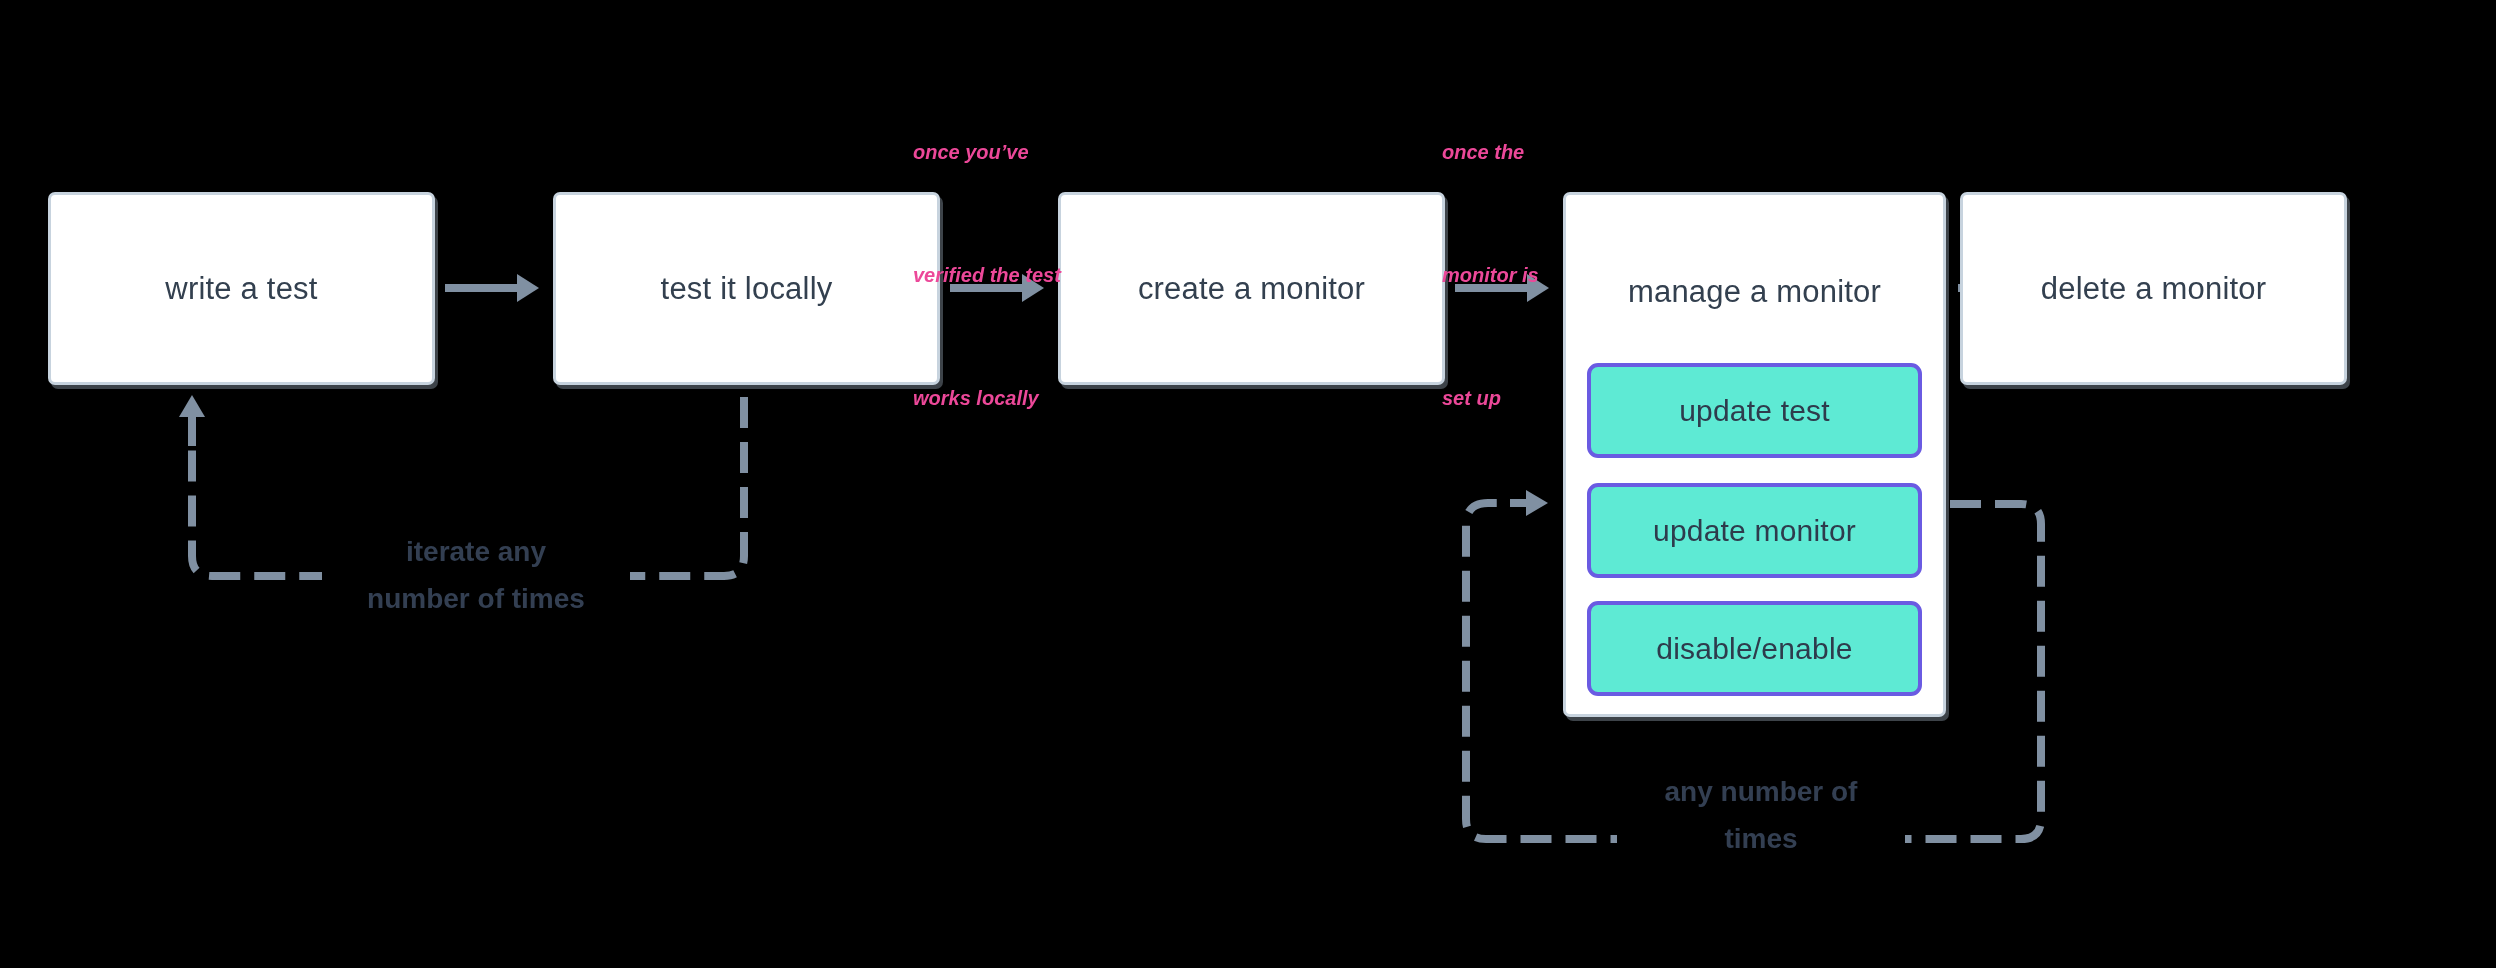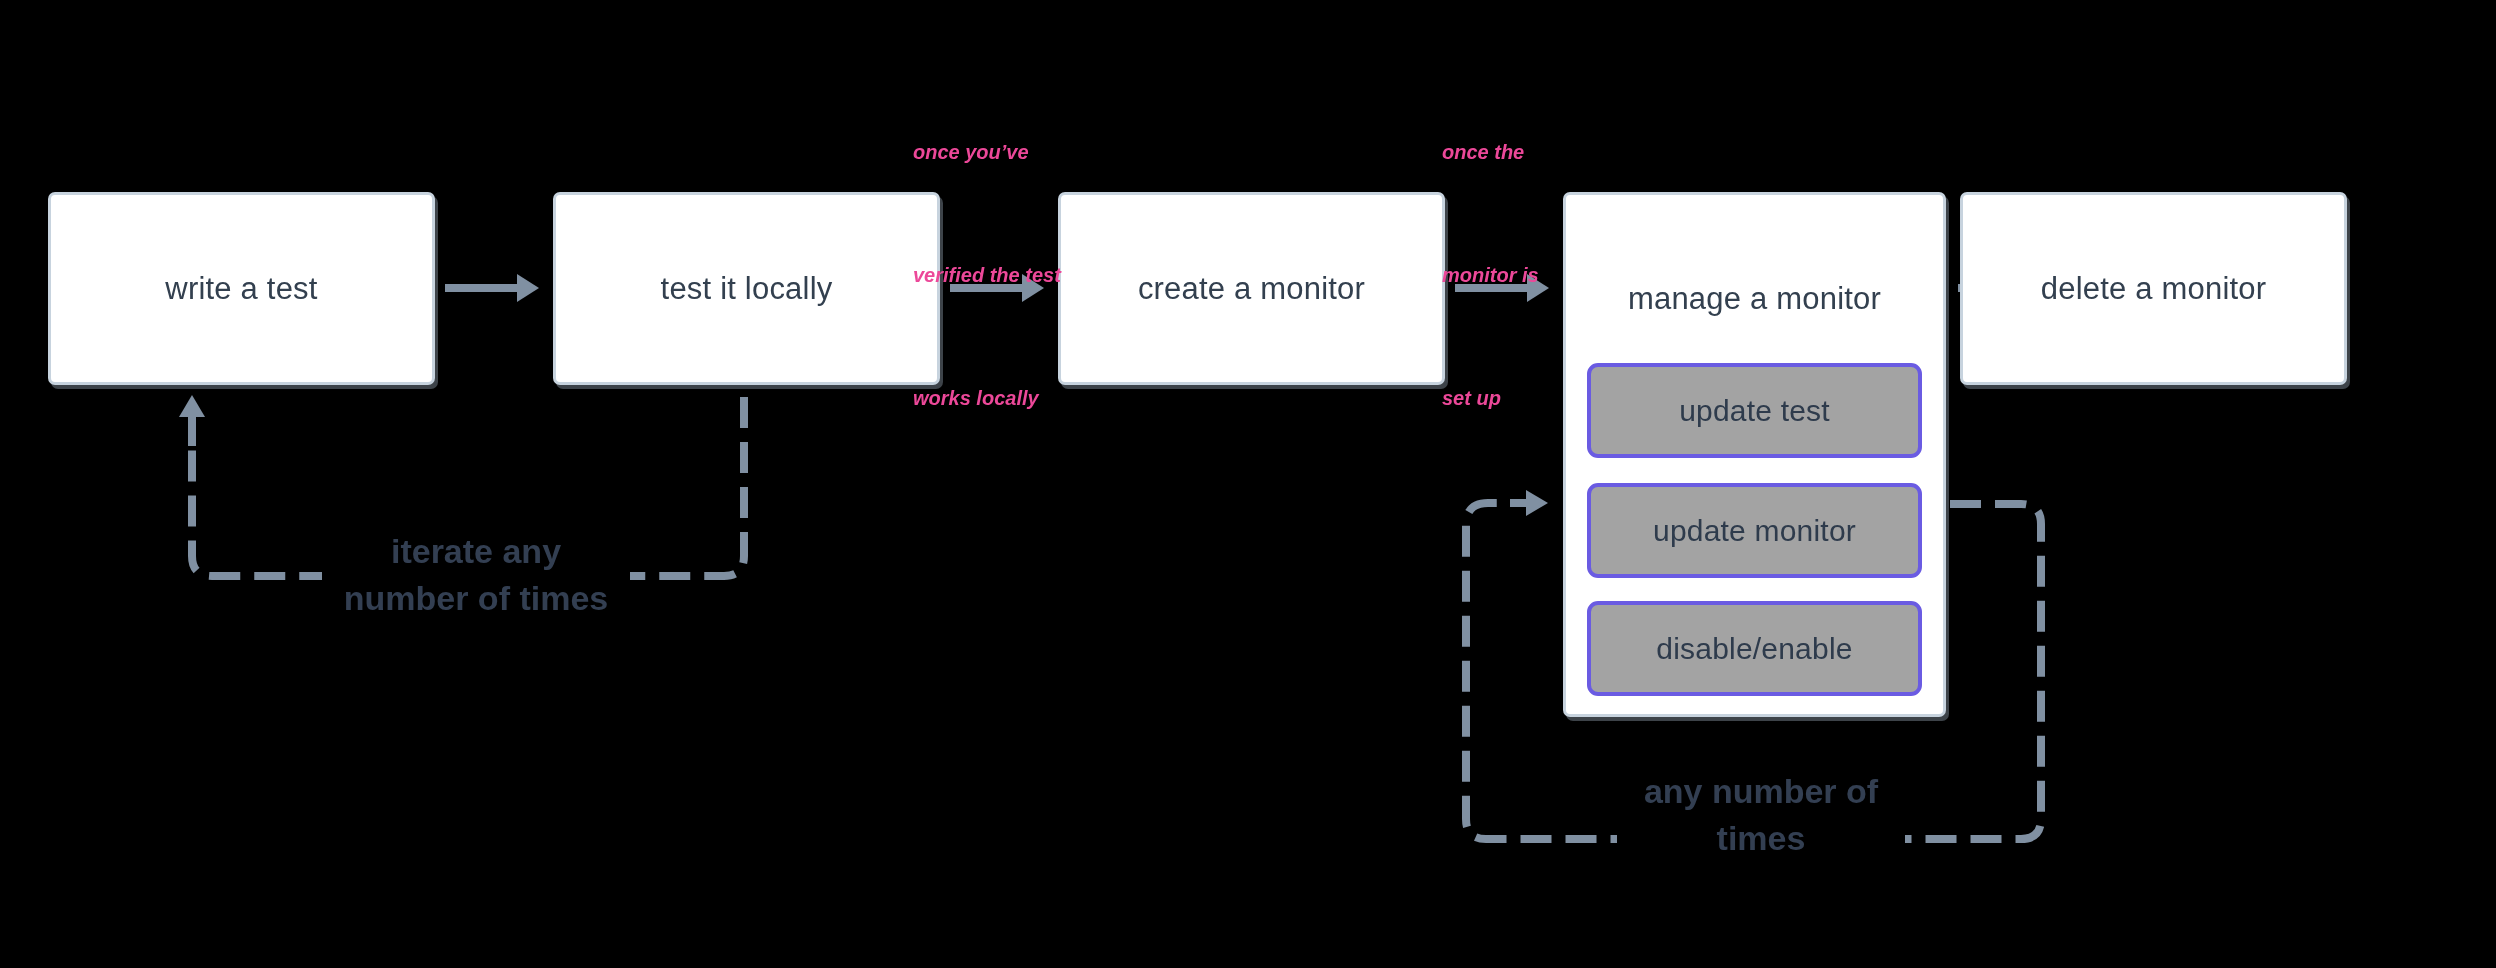--- a/index.html
+++ b/index.html
@@ -12,34 +12,34 @@
     position:absolute;box-sizing:border-box;background:#ffffff;
     border:3px solid #c7d3de;border-radius:7px;
     display:flex;align-items:center;justify-content:center;
     color:#33404f;font-size:31px;font-weight:500;letter-spacing:.2px;
     box-shadow:3px 4px 0 rgba(160,176,192,.38);z-index:2;
   }
   .node--row{top:192px;width:387px;height:193px;}
   .node--manage{left:1563px;top:192px;width:383px;height:525px;justify-content:flex-start;align-items:flex-start;}
   .manage-title{
     position:absolute;left:0;top:0;width:100%;height:193px;
-    display:flex;align-items:center;justify-content:center;margin-top:7px;
+    display:flex;align-items:center;justify-content:center;
   }
   .subnode{
     position:absolute;left:21px;width:335px;height:95px;box-sizing:border-box;
-    background:#a3a3a3;border:4px solid #6a5be2;border-radius:11px;
+    background:#5eead4;border:4px solid #6a5be2;border-radius:11px;
     display:flex;align-items:center;justify-content:center;
     color:#2e3b4c;font-size:30px;font-weight:500;
   }
   .annotation{
     position:absolute;z-index:2;color:#ec4899;font-size:20px;line-height:41px;
     font-style:italic;font-weight:600;white-space:pre;
   }
   .loop-label{
-    position:absolute;z-index:3;color:#333f52;font-size:34px;font-weight:700;
+    position:absolute;z-index:3;color:#333f52;font-size:28px;font-weight:700;
     text-align:center;background:#000000;padding:4px 8px;
   }
   .loop-label--iterate{left:322px;top:524px;width:292px;line-height:47px;}
   .loop-label--make{left:1617px;top:764px;width:272px;line-height:47px;}
 </style>
 </head>
 <body>
 
 <div class="canvas">
 

